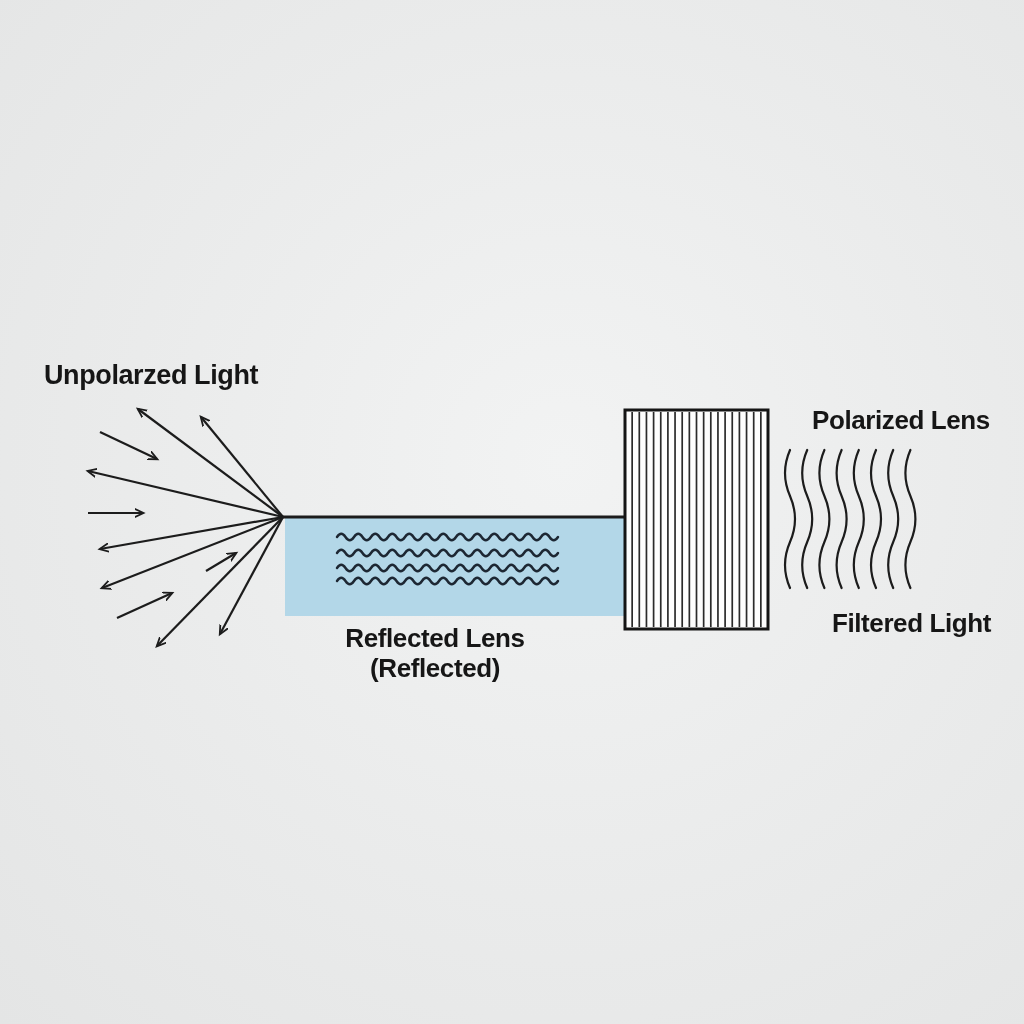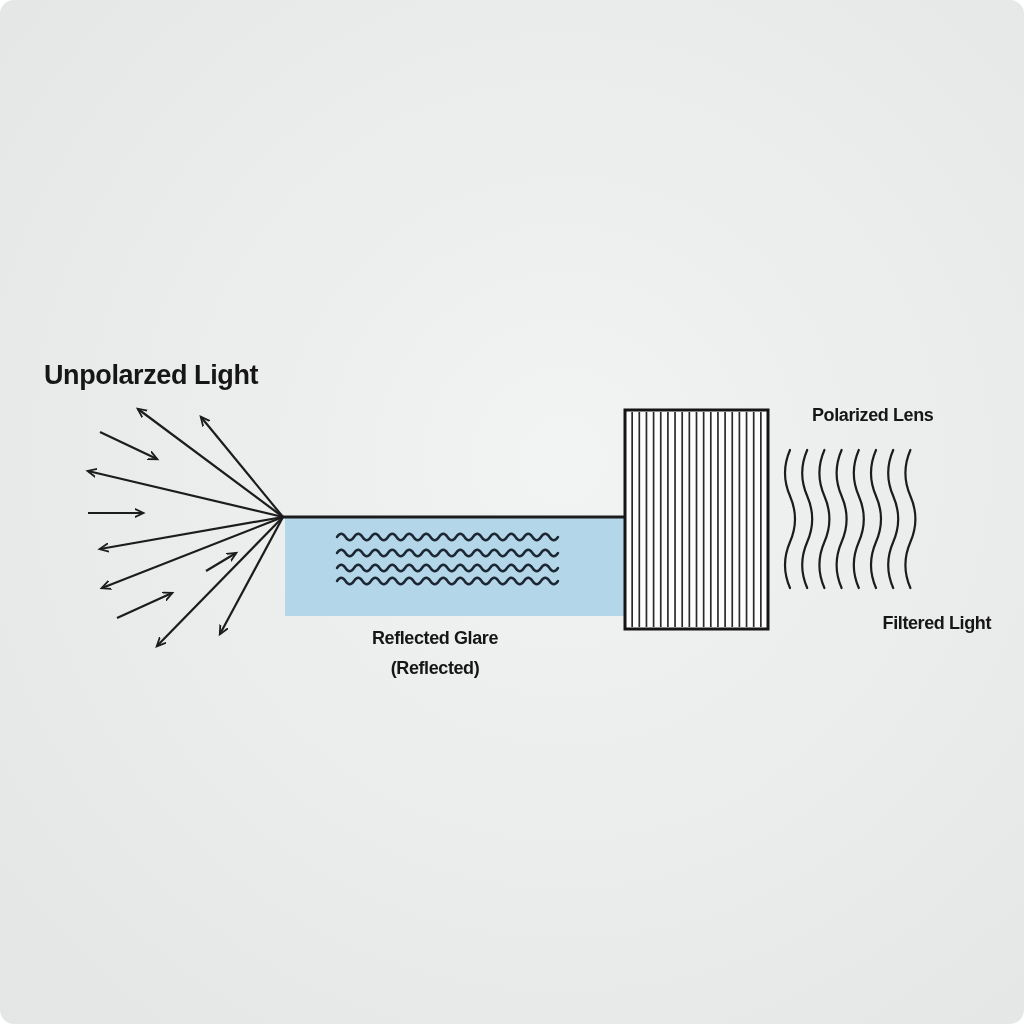--- a/index.html
+++ b/index.html
@@ -10,32 +10,31 @@
     width: 1024px;
     height: 1024px;
     overflow: hidden;
     font-family: "Liberation Sans", sans-serif;
   }
   .stage {
     position: relative;
     width: 1024px;
     height: 1024px;
     background: radial-gradient(ellipse at 55% 45%, #f2f3f3 0%, #eaebeb 55%, #e4e5e5 100%);
-    border-radius: 14px;
   }
   #scene {
     position: absolute;
     left: 0;
     top: 0;
   }
   .label {
     position: absolute;
     font-weight: 700;
     color: #161616;
-    font-size: 18px;
+    font-size: 26px;
     letter-spacing: -0.4px;
     white-space: nowrap;
   }
   .label .line {
     white-space: nowrap;
   }
   #label-unpolarized {
     left: 44px;
     top: 360px;
     font-size: 27px;
@@ -121,21 +120,21 @@
         <path d="M858.8,450 q-10,23 0,46 q10,23 0,46 q-10,23 0,46" fill="none" stroke="#1c1c1c" stroke-width="2.2" stroke-linecap="round"></path>
         <path d="M876,450 q-10,23 0,46 q10,23 0,46 q-10,23 0,46" fill="none" stroke="#1c1c1c" stroke-width="2.2" stroke-linecap="round"></path>
         <path d="M893.2,450 q-10,23 0,46 q10,23 0,46 q-10,23 0,46" fill="none" stroke="#1c1c1c" stroke-width="2.2" stroke-linecap="round"></path>
         <path d="M910.4,450 q-10,23 0,46 q10,23 0,46 q-10,23 0,46" fill="none" stroke="#1c1c1c" stroke-width="2.2" stroke-linecap="round"></path>
       </g>
     </svg>
 
   <div class="label" id="label-unpolarized">Unpolarzed Light</div>
 
   <div class="label" id="label-reflected">
-    <div class="line">Reflected Glare</div>
+    <div class="line">Reflected Lens</div>
     <div class="line">(Reflected)</div>
   </div>
 
   <div class="label" id="label-polarized">Polarized Lens</div>
 
   <div class="label" id="label-filtered">
     <div class="line">Filtered Light</div>
   </div>
 
 </div>

